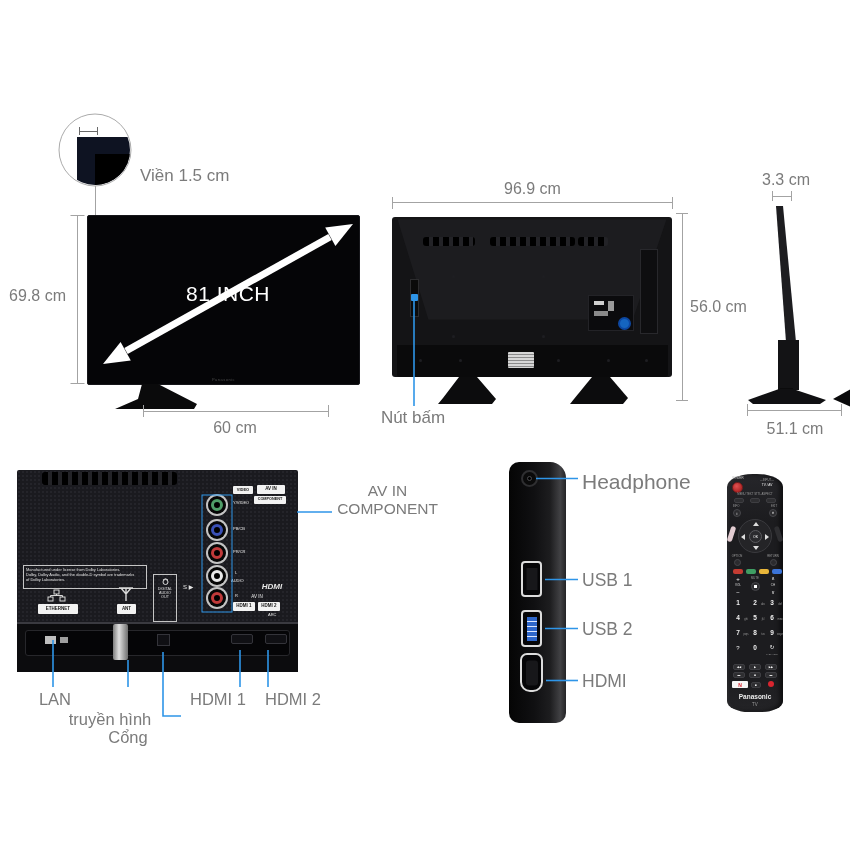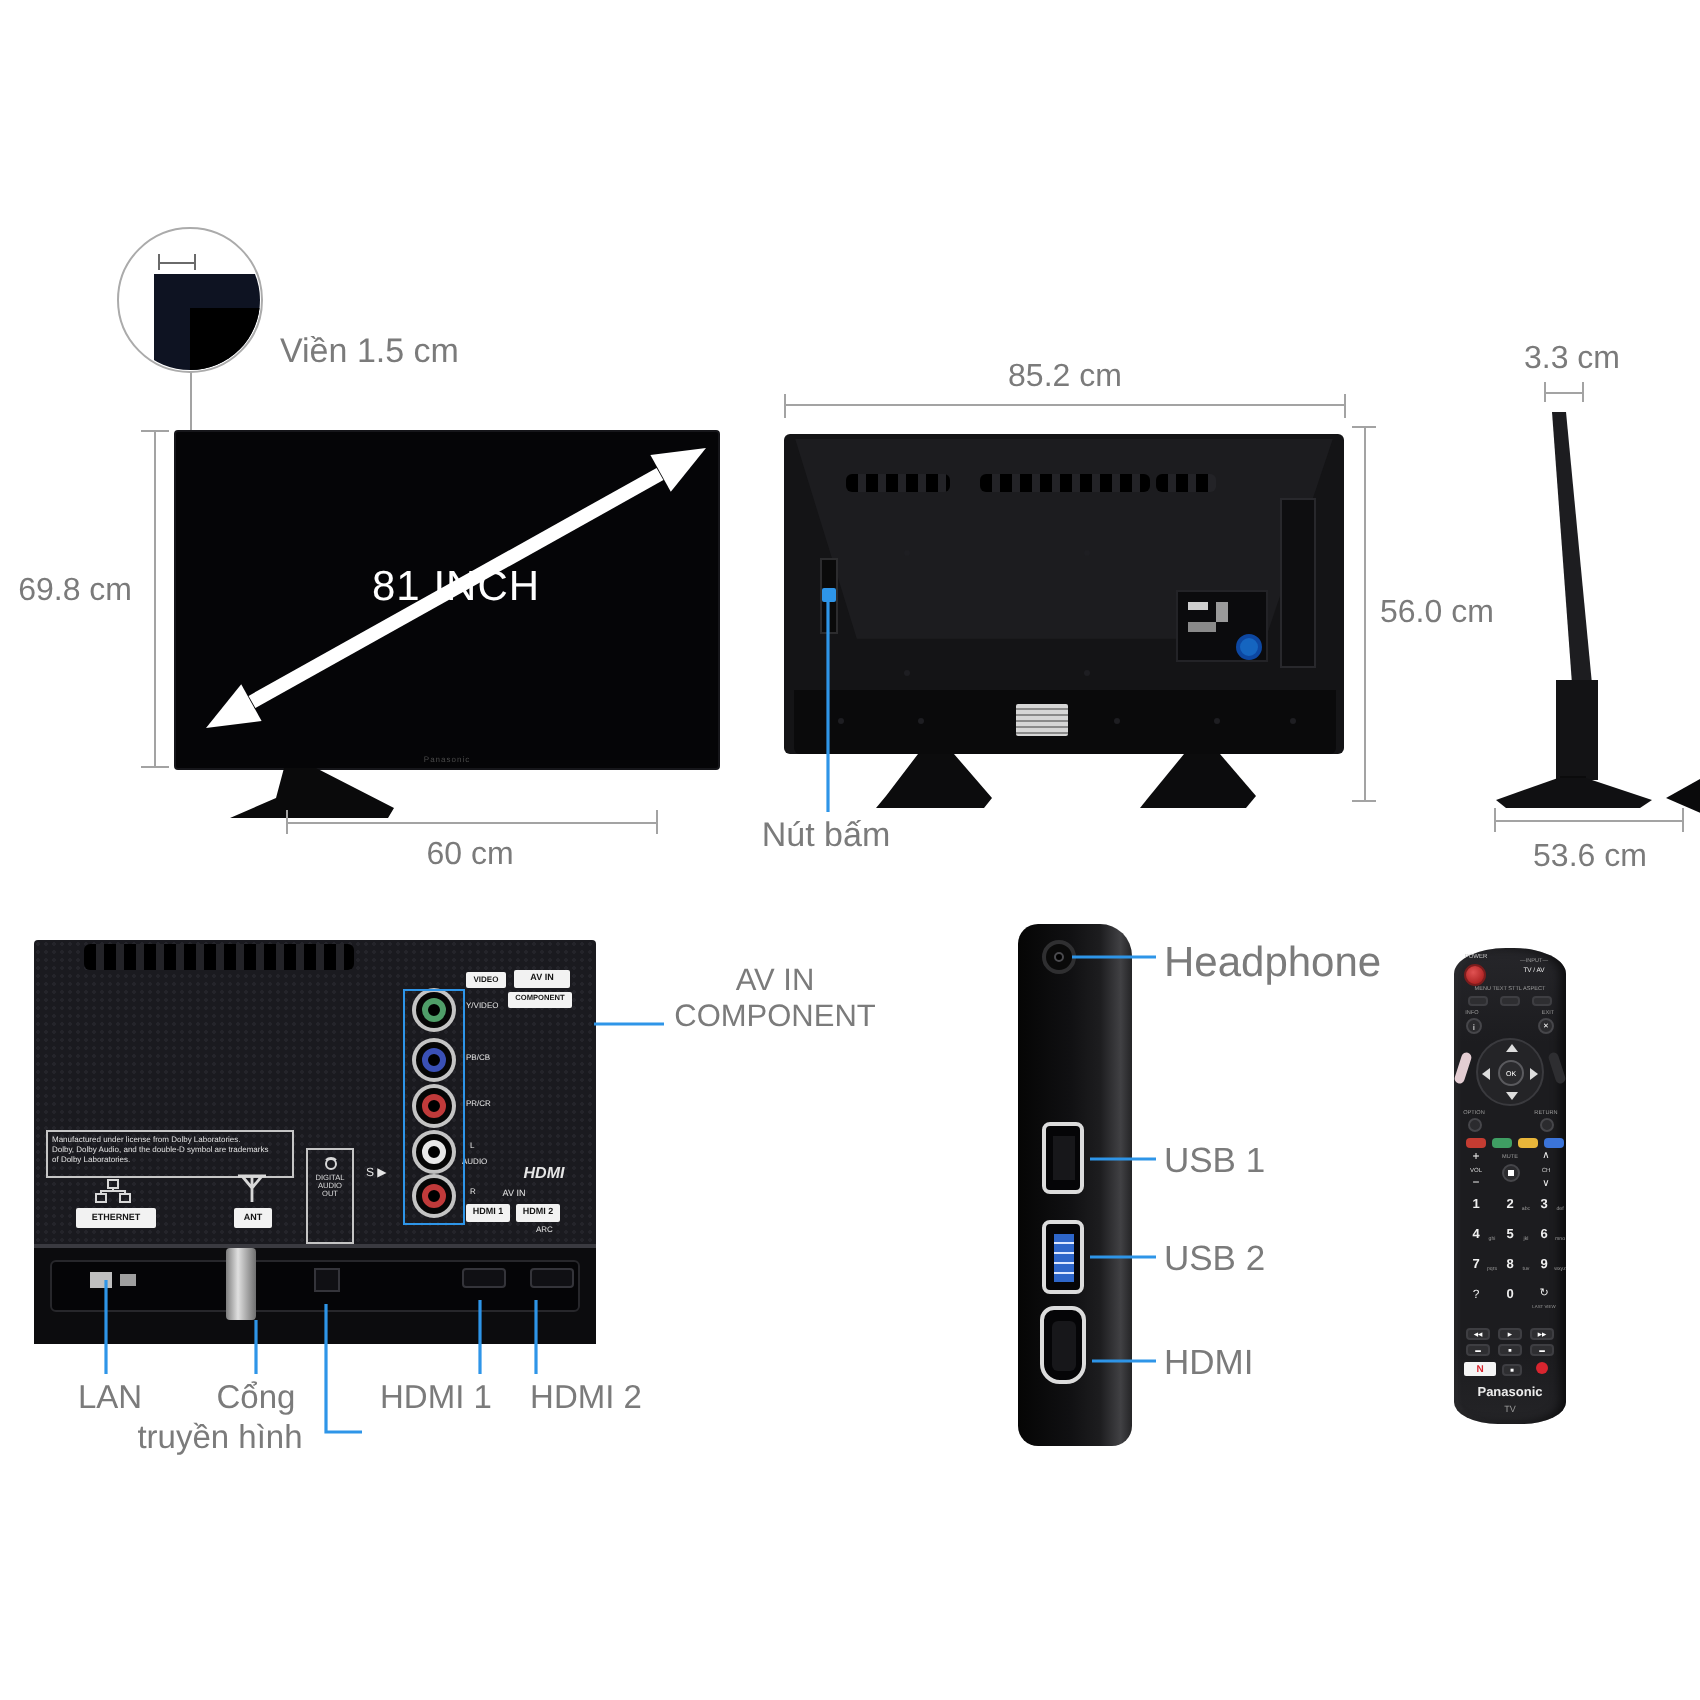--- a/index.html
+++ b/index.html
@@ -337,33 +337,33 @@
       <path d="M546,680.5 H578"></path>
     </g>
     <rect x="202" y="495" width="30" height="117" stroke="#2e95e8" fill="none"></rect>
     <circle cx="414" cy="298" r="2.5" fill="#2e95e8"></circle>
   </svg>
 
   <div class="lbl" style="left:140px;top:167px;font-size:17px">Viền 1.5 cm</div>
   <div class="lbl rt" style="left:8px;top:287px;width:58px;font-size:16px">69.8 cm</div>
   <div class="lbl" style="left:186px;top:282px;font-size:21px;color:#fff;letter-spacing:.5px">81 INCH</div>
   <div class="lbl ctr" style="left:205px;top:419px;width:60px;font-size:16px">60 cm</div>
-  <div class="lbl ctr" style="left:500px;top:180px;width:65px;font-size:16px">85.2 cm</div>
+  <div class="lbl ctr" style="left:500px;top:180px;width:65px;font-size:16px">96.9 cm</div>
   <div class="lbl" style="left:690px;top:298px;font-size:16px">56.0 cm</div>
   <div class="lbl ctr" style="left:757px;top:171px;width:58px;font-size:16px">3.3 cm</div>
-  <div class="lbl ctr" style="left:763px;top:420px;width:64px;font-size:16px">53.6 cm</div>
+  <div class="lbl ctr" style="left:763px;top:420px;width:64px;font-size:16px">51.1 cm</div>
   <div class="lbl ctr" style="left:377px;top:409px;width:72px;font-size:17px">Nút bấm</div>
 
   <div class="lbl ctr" style="left:330px;top:482px;width:115px;font-size:15.5px">AV IN</div>
   <div class="lbl ctr" style="left:330px;top:500px;width:115px;font-size:15.5px">COMPONENT</div>
 
   <div class="lbl" style="left:582px;top:470px;font-size:21px">Headphone</div>
   <div class="lbl" style="left:582px;top:571px;font-size:17.5px">USB 1</div>
   <div class="lbl" style="left:582px;top:620px;font-size:17.5px">USB 2</div>
   <div class="lbl" style="left:582px;top:672px;font-size:17.5px">HDMI</div>
 
   <div class="lbl ctr" style="left:30px;top:690px;width:50px;font-size:16.5px">LAN</div>
-  <div class="lbl ctr" style="left:99px;top:690px;width:58px;font-size:16.5px">Cổng</div>
+  <div class="lbl ctr" style="left:99px;top:728px;width:58px;font-size:16.5px">Cổng</div>
   <div class="lbl ctr" style="left:60px;top:710px;width:100px;font-size:16.5px">truyền hình</div>
   <div class="lbl ctr" style="left:190px;top:690px;width:55px;font-size:16.5px">HDMI 1</div>
   <div class="lbl ctr" style="left:264px;top:690px;width:58px;font-size:16.5px">HDMI 2</div>
 
 </div>
 
 </body></html>

